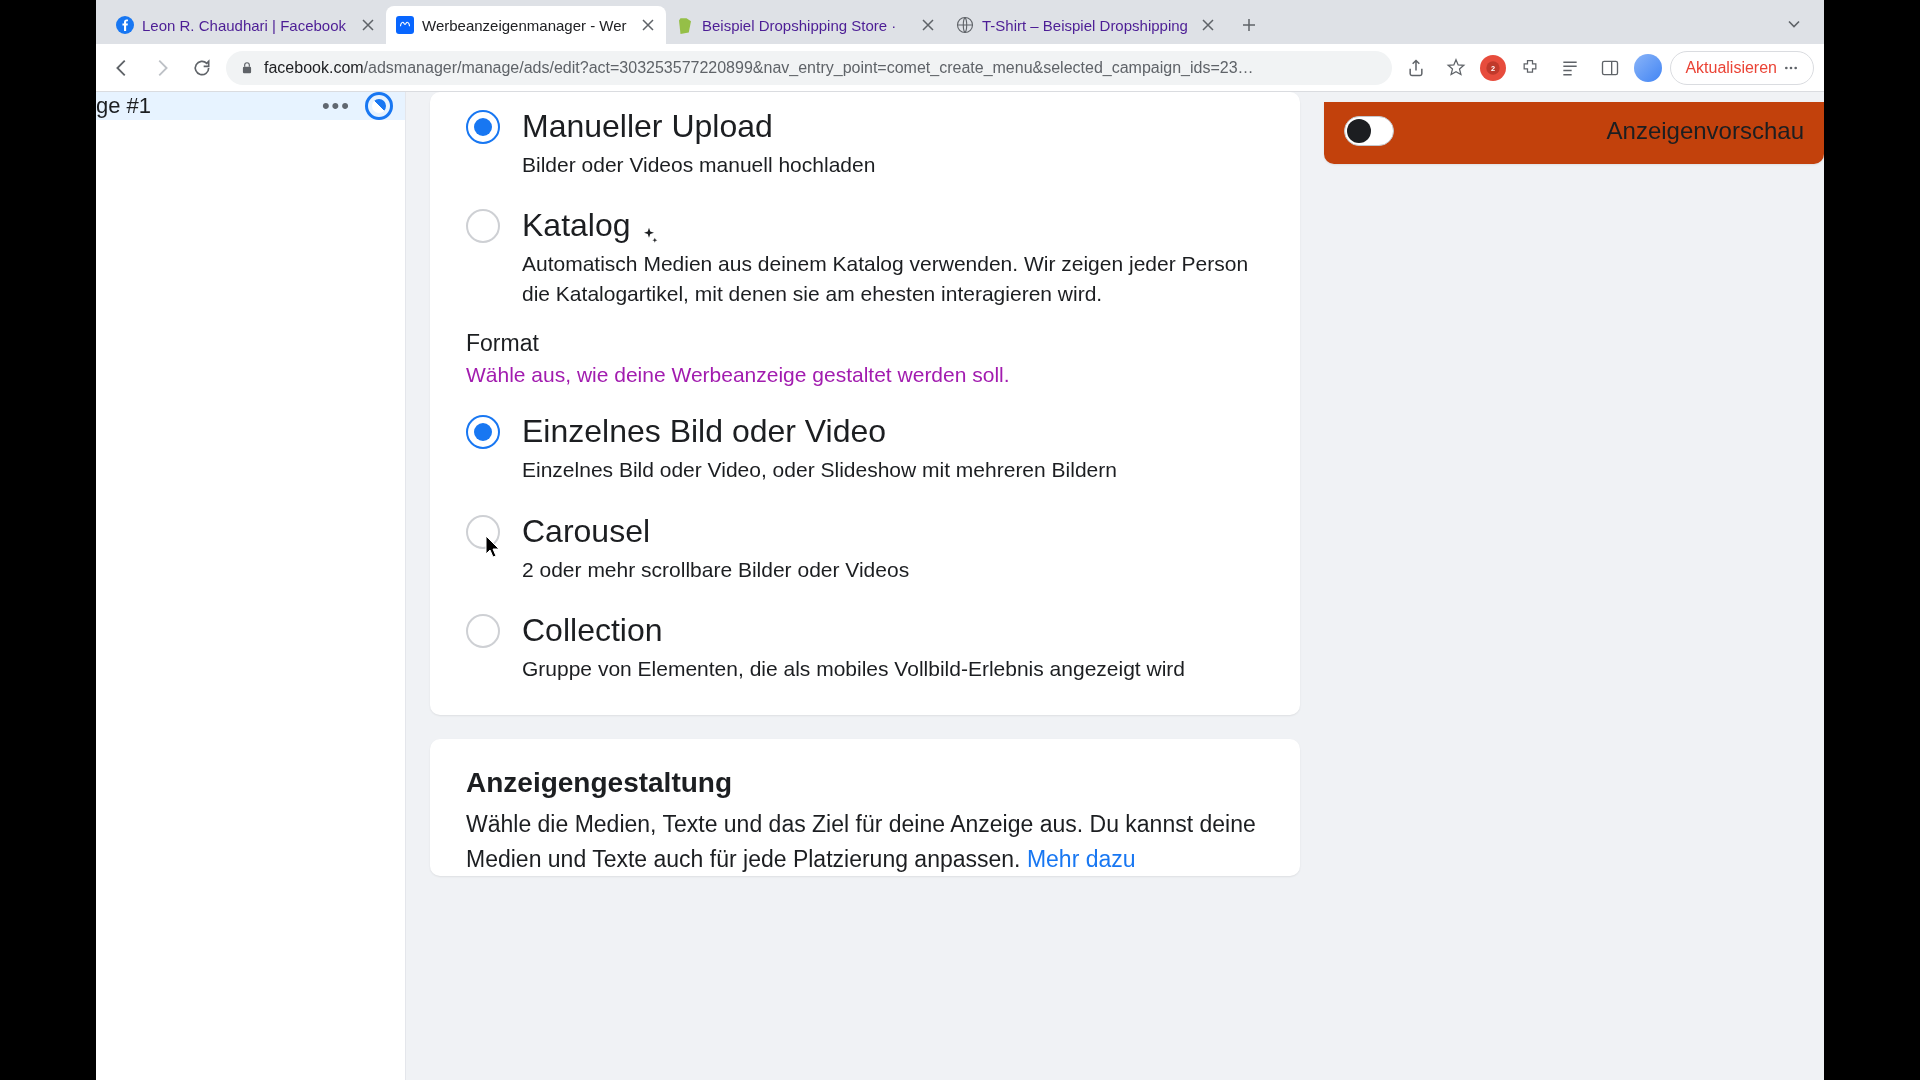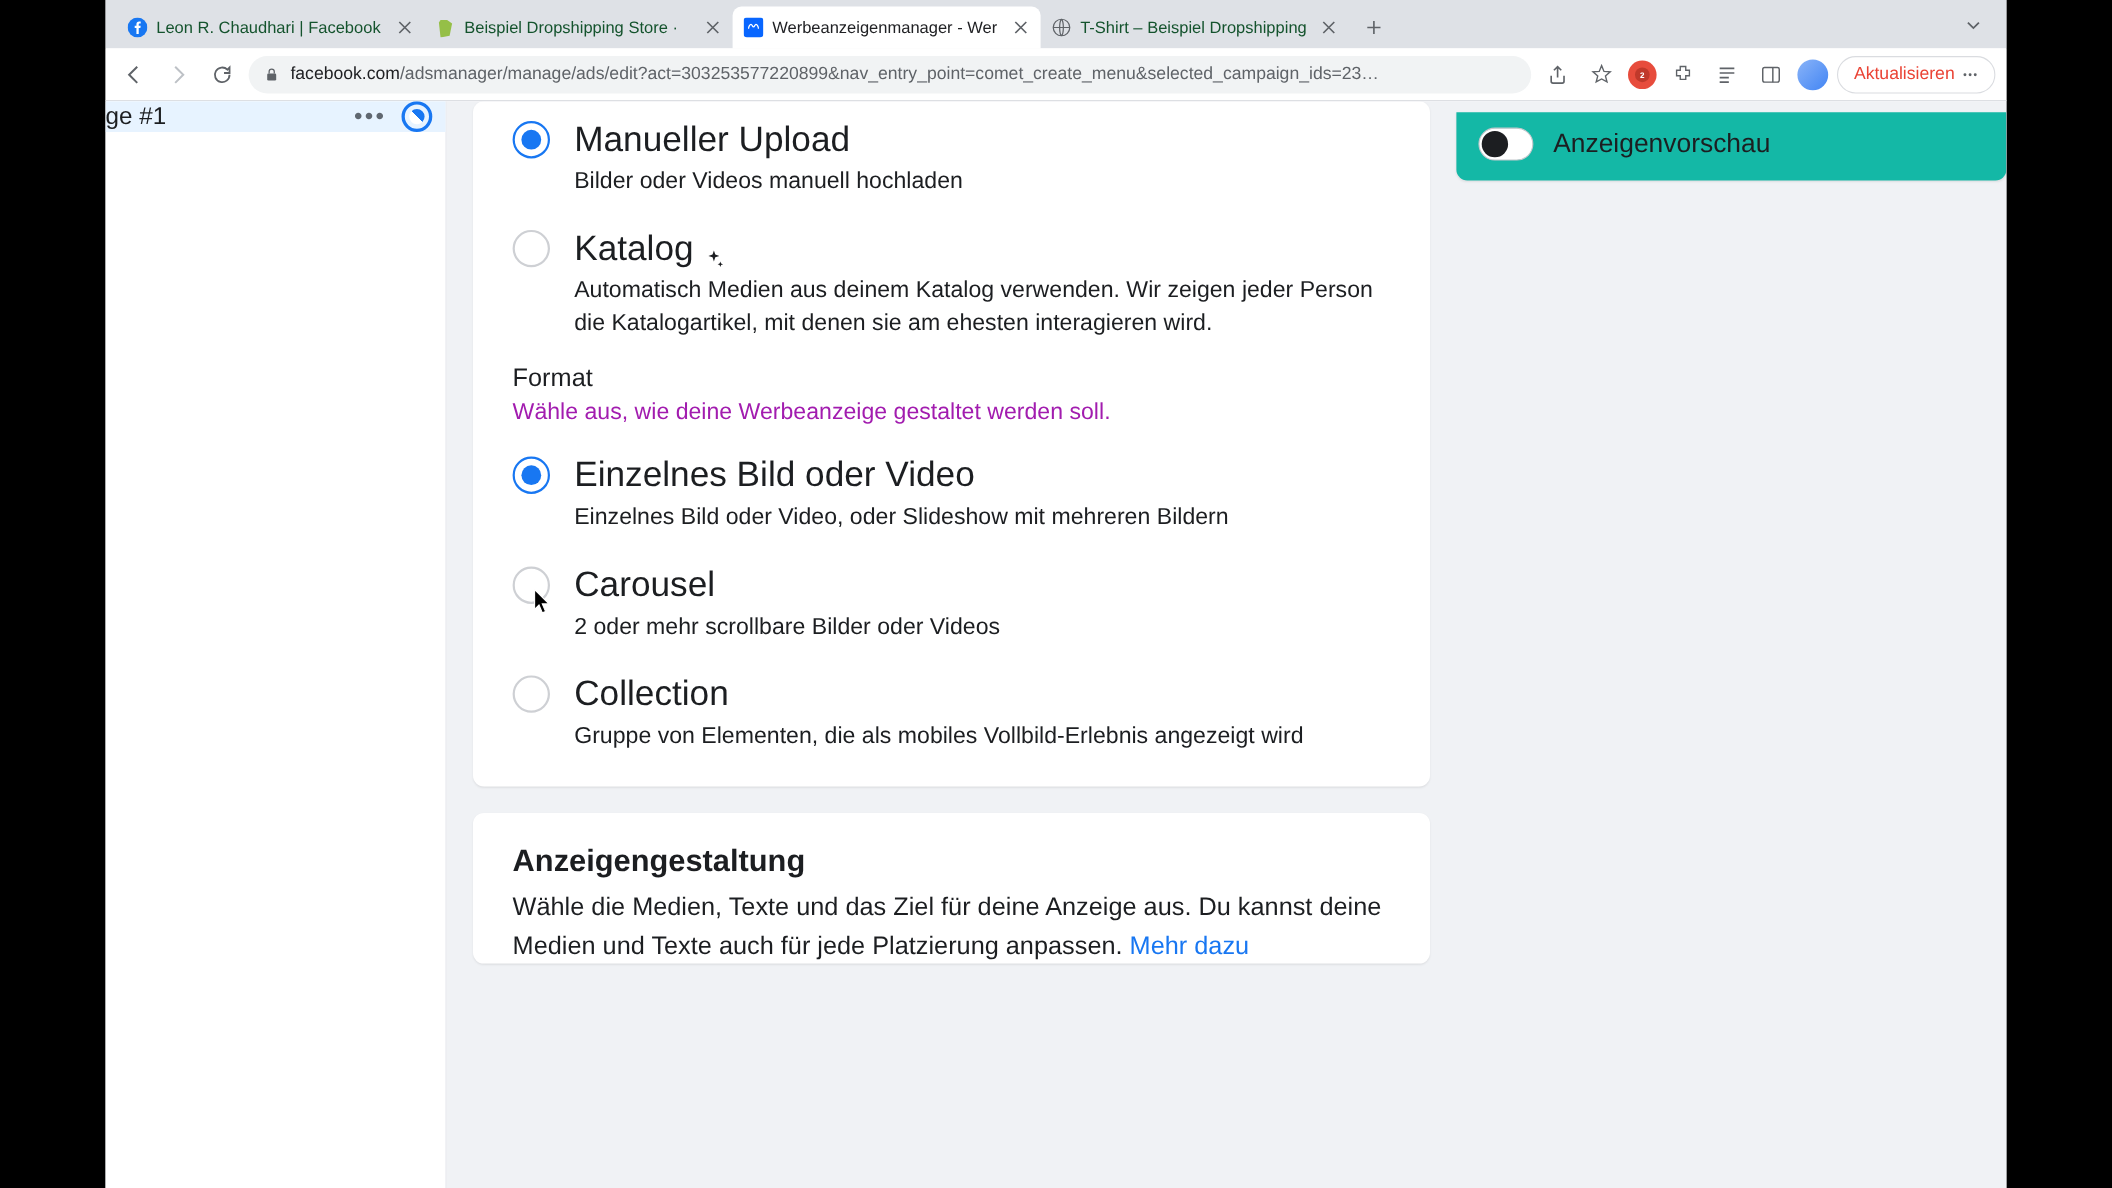--- a/index.html
+++ b/index.html
@@ -25,21 +25,21 @@
       padding-left: 10px;
       gap: 0;
     }
     .tab {
       height: 38px;
       width: 280px;
       display: flex;
       align-items: center;
       padding: 0 10px;
       font-size: 15px;
-      color: #14532d;
+      color: #4c1d95;
       gap: 8px;
       border-radius: 8px 8px 0 0;
       position: relative;
       cursor: pointer;
     }
     .tab.active { background: #fff; color: #202124; }
     .tab .favicon { width: 18px; height: 18px; flex-shrink: 0; display:flex; align-items:center; justify-content:center; }
     .tab .tab-title { flex: 1; white-space: nowrap; overflow: hidden; text-overflow: clip; }
     .tab .tab-close { width: 16px; height: 16px; color: #5f6368; flex-shrink: 0; }
     .new-tab-btn { width: 30px; height: 30px; display:flex; align-items:center; justify-content:center; color:#5f6368; margin-left:8px; margin-bottom:4px; cursor:pointer; border-radius:50%; }
@@ -158,27 +158,28 @@
     }
     .card2-title { font-size: 28px; font-weight: 700; color:#1c1e21; margin-bottom:8px; }
     .card2-desc { font-size: 23px; color:#1c1e21; line-height:1.5; }
     .link { color:#1877f2; cursor:pointer; }
     
     .right-col {
       width: 500px;
       padding: 10px 0 0 0;
     }
     .preview-card {
-      background:#14b8a6;
+      background:#c2410c;
       border-radius: 0 0 10px 10px;
       box-shadow: 0 1px 2px rgba(0,0,0,0.08);
       padding: 14px 20px 18px 20px;
       display:flex;
       align-items:center;
       gap:18px;
+      justify-content:space-between;
     }
     .toggle {
       width: 50px;
       height: 30px;
       border-radius: 15px;
       border: 1px solid #c4c7cc;
       background: #fff;
       position: relative;
       cursor: pointer;
     }
@@ -214,41 +215,41 @@
             <path d="M13.5 12.5h2l.4-2.6h-2.4V8.3c0-.8.3-1.3 1.3-1.3h1.1V4.7c-.5-.1-1.2-.1-1.9-.1-2 0-3.3 1.2-3.3 3.4v1.9H8.6v2.6h2.1V20h2.8v-7.5z" fill="#fff"></path>
           </svg>
       </span>
       <span class="tab-title">Leon R. Chaudhari | Facebook</span>
       <span class="tab-close">
         <svg viewBox="0 0 16 16">
             <path d="M3 3l10 10M13 3L3 13" stroke="#5f6368" stroke-width="1.5" fill="none"></path>
           </svg>
       </span>
     </div>
-    <div class="tab">
-      <span class="favicon">
-        <svg viewBox="0 0 24 24" width="18" height="18">
-            <path d="M4 6l2-3h8l6 4-3 15-11 2L4 6z" fill="#95bf47"></path>
-          </svg>
-      </span>
-      <span class="tab-title">Beispiel Dropshipping Store · </span>
-      <span class="tab-close">
-        <svg viewBox="0 0 16 16">
-            <path d="M3 3l10 10M13 3L3 13" stroke="#5f6368" stroke-width="1.5" fill="none"></path>
-          </svg>
-      </span>
-    </div>
     <div class="tab active">
       <span class="favicon">
         <svg viewBox="0 0 24 24" width="18" height="18">
             <rect width="24" height="24" rx="4" fill="#0866ff"></rect>
             <path d="M6 16c0-3 2-7 4-7s2 4 4 4 2-4 4-4 4 4 4 7" stroke="#fff" stroke-width="2" fill="none" transform="scale(0.75) translate(2,2)"></path>
           </svg>
       </span>
       <span class="tab-title">Werbeanzeigenmanager - Wer</span>
+      <span class="tab-close">
+        <svg viewBox="0 0 16 16">
+            <path d="M3 3l10 10M13 3L3 13" stroke="#5f6368" stroke-width="1.5" fill="none"></path>
+          </svg>
+      </span>
+    </div>
+    <div class="tab">
+      <span class="favicon">
+        <svg viewBox="0 0 24 24" width="18" height="18">
+            <path d="M4 6l2-3h8l6 4-3 15-11 2L4 6z" fill="#95bf47"></path>
+          </svg>
+      </span>
+      <span class="tab-title">Beispiel Dropshipping Store · </span>
       <span class="tab-close">
         <svg viewBox="0 0 16 16">
             <path d="M3 3l10 10M13 3L3 13" stroke="#5f6368" stroke-width="1.5" fill="none"></path>
           </svg>
       </span>
     </div>
     <div class="tab">
       <span class="favicon">
         <svg viewBox="0 0 24 24" width="18" height="18">
             <circle cx="12" cy="12" r="10" fill="none" stroke="#5f6368" stroke-width="1.5"></circle>

